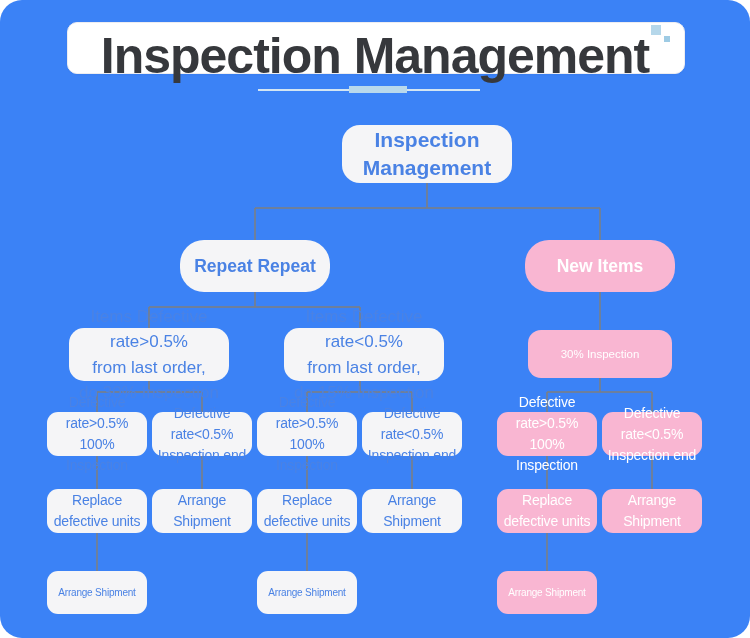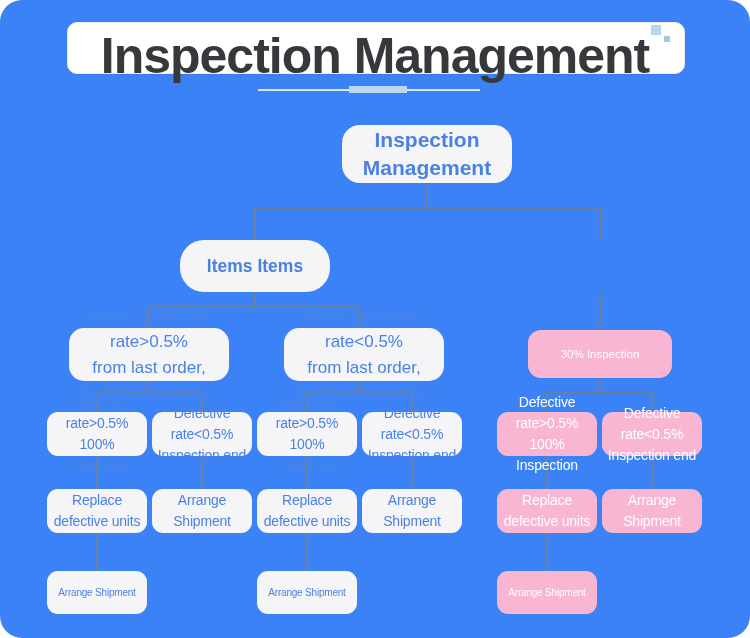--- a/index.html
+++ b/index.html
@@ -60,21 +60,22 @@
       <path d="M360 381 V392 M307 392 H412 M307 392 V412 M412 392 V412"></path>
       <path d="M600 378 V392 M547 392 H652 M547 392 V412 M652 392 V412"></path>
       <path d="M97 456 V489 M202 456 V489 M307 456 V489 M412 456 V489 M547 456 V489 M652 456 V489"></path>
       <path d="M97 533 V571 M307 533 V571 M547 533 V571"></path>
     </g>
   </svg>
 
   <div class="node gray sz-root" style="left:342px;top:125px;">Inspection
 Management</div>
 
-  <div class="node gray sz-l2" style="left:180px;top:240px;">Items Items</div>
+  <div class="node gray sz-l2" style="left:180px;top:240px;">Repeat Repeat</div>
+  <div class="node pink sz-l2" style="left:525px;top:240px;">New Items</div>
 
   <div class="node gray sz-mid" style="left:69px;top:328px;">Items Defective rate&gt;0.5%
 from last order,
 do 30% Inspection</div>
   <div class="node gray sz-mid" style="left:284px;top:328px;">Items Defective rate&lt;0.5%
 from last order,
 do 15% Inspection</div>
   <div class="node pink sz-midp" style="left:528px;top:330px;">30% Inspection</div>
 
   <div class="node gray sz-sm" style="left:47px;top:412px;">Defective rate&gt;0.5%

